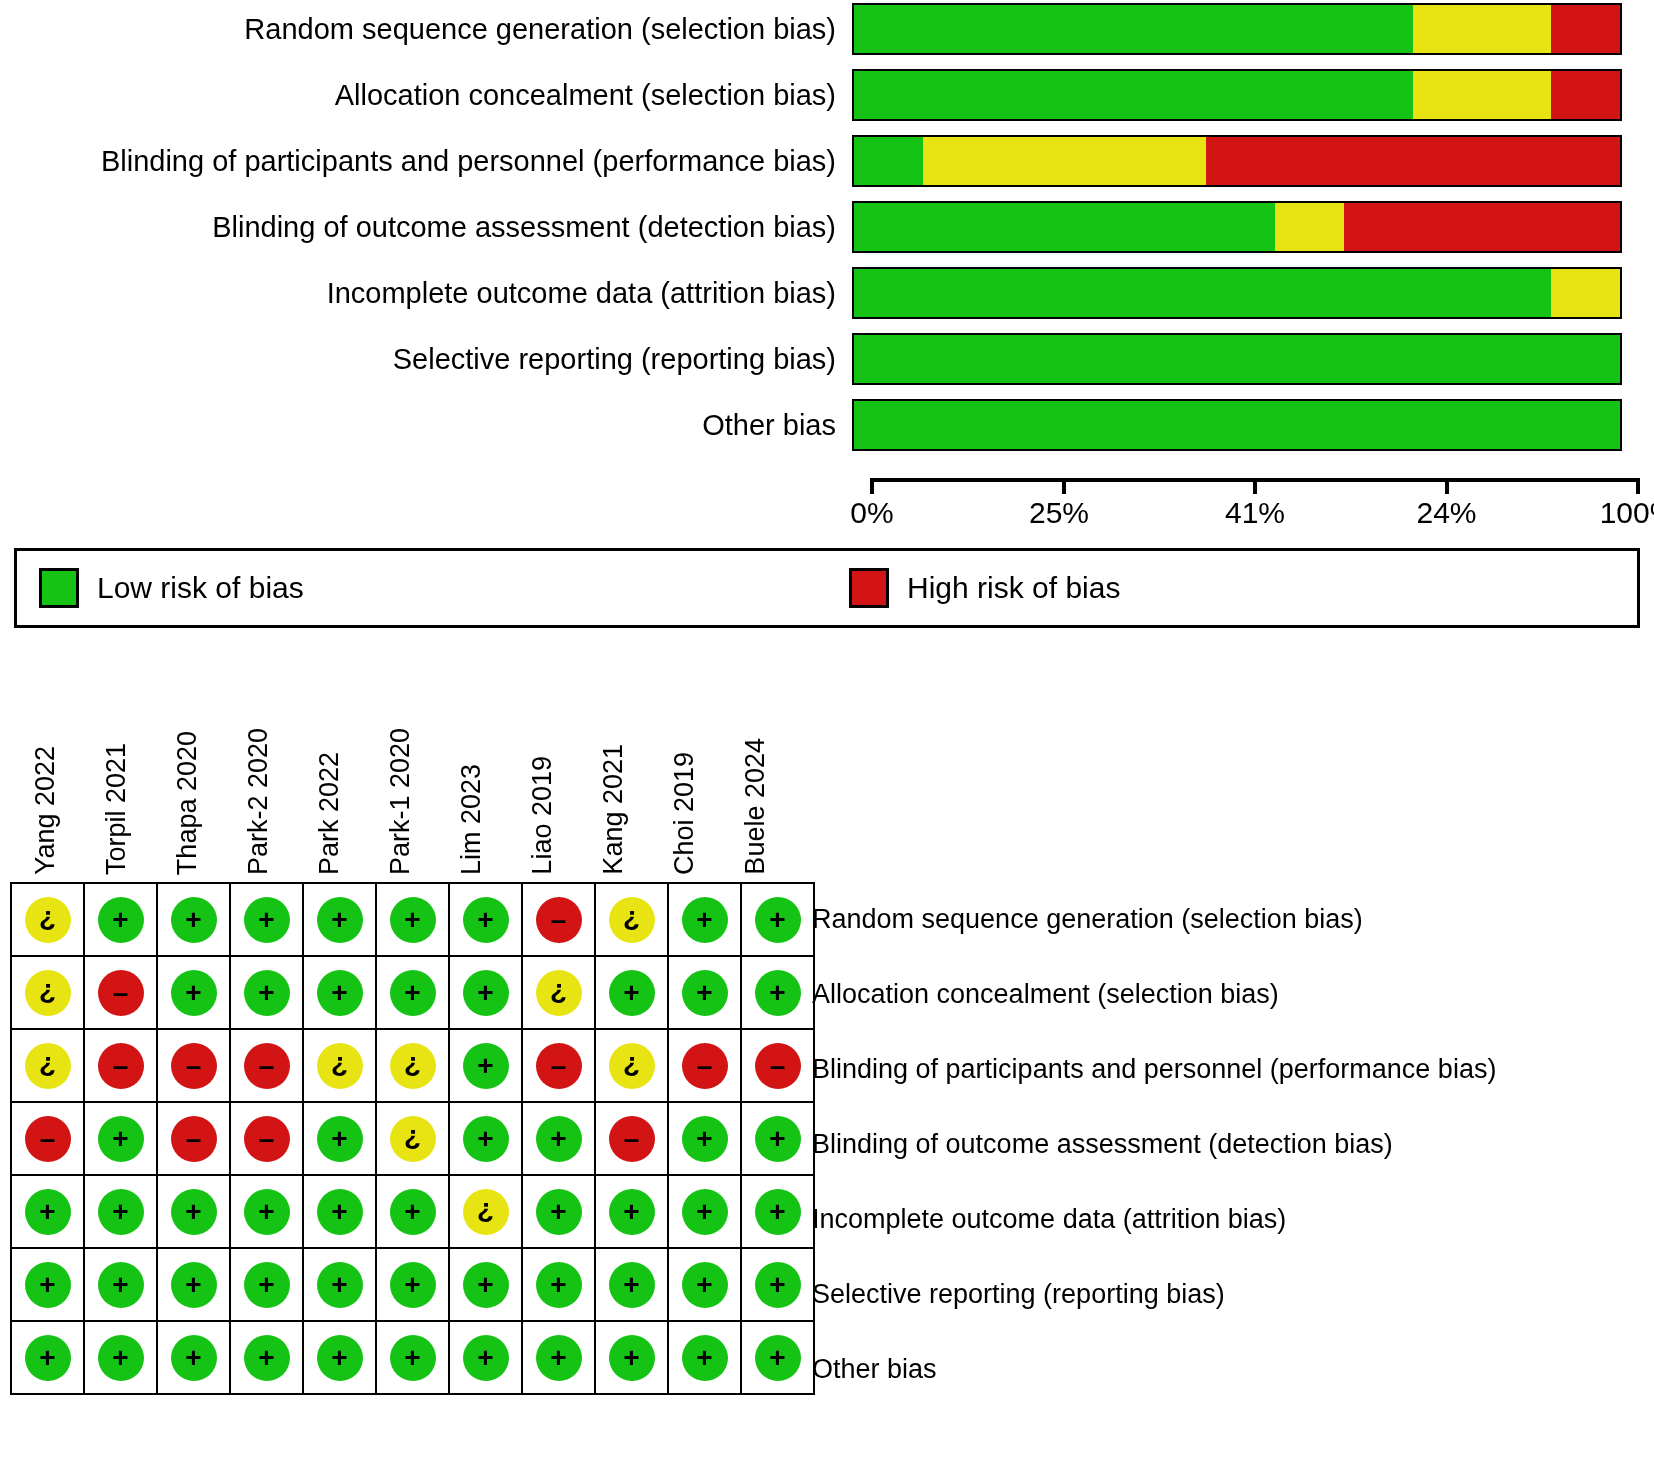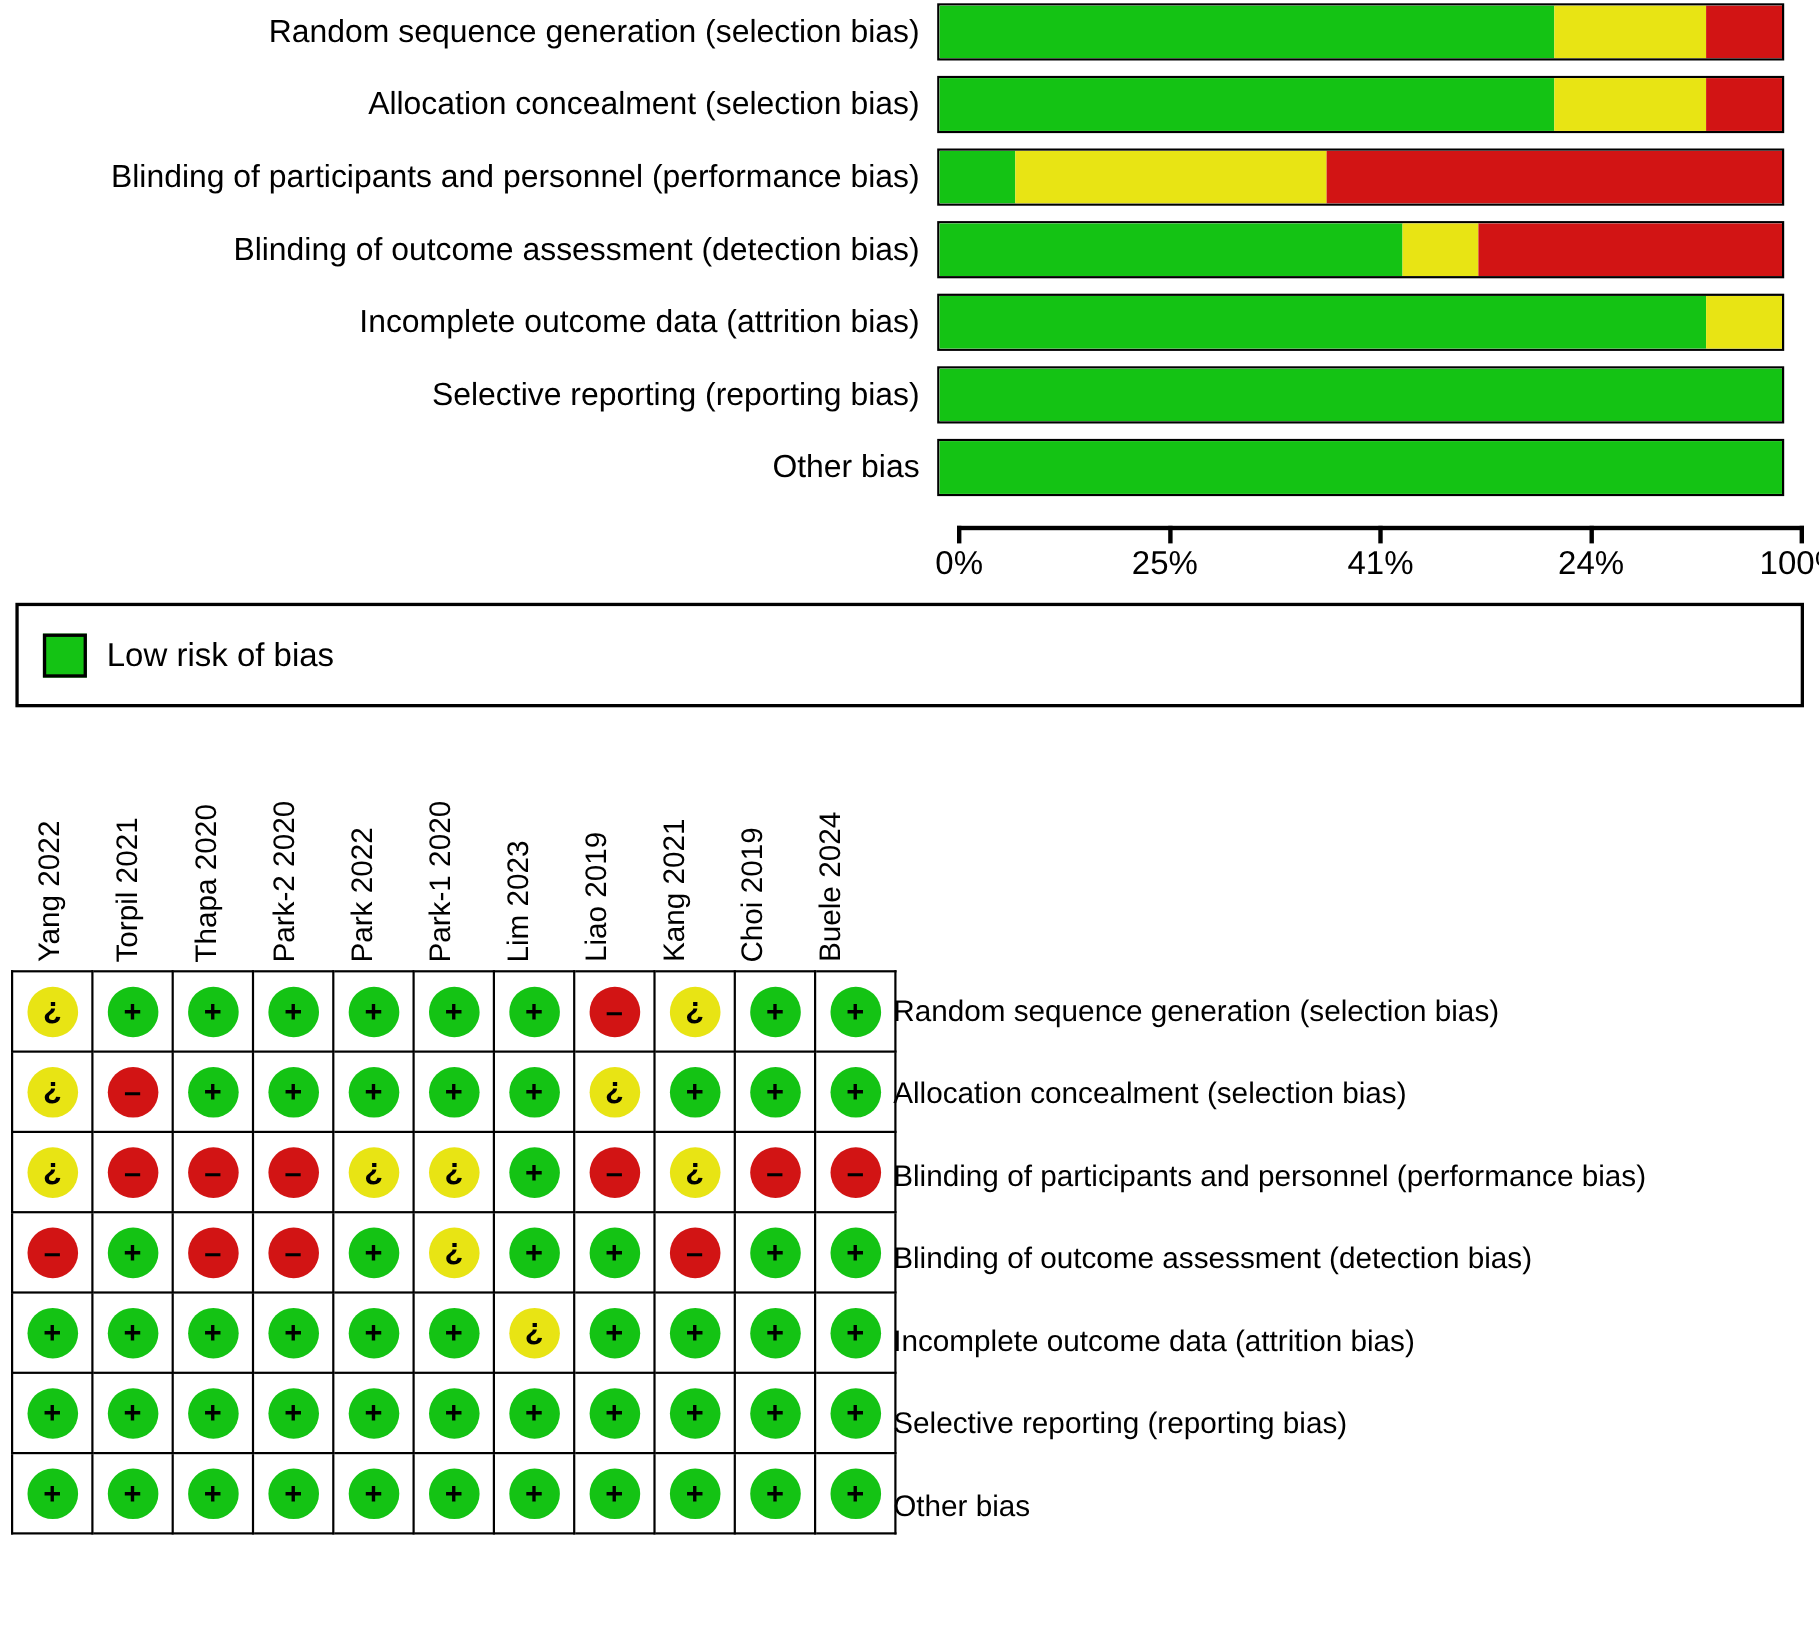--- a/index.html
+++ b/index.html
@@ -82,21 +82,21 @@
     transform: translateX(-50%);
     white-space: nowrap;
   }
 
   
   #legend {
     position: absolute;
     left: 14px;
     top: 548px;
     width: 1626px;
-    height: 95px;
+    height: 80px;
     border: 3px solid #000;
     box-sizing: border-box;
     display: flex;
     align-items: center;
   }
   .legend-item {
     display: flex;
     align-items: center;
     flex: 1 1 0;
     padding-left: 22px;
@@ -260,20 +260,24 @@
       <div class="tick" style="left: 766px;"></div>
       <div class="tick-label" style="left: 768px;">100%</div>
     </div>
 </div>
 
 <div id="legend">
     <div class="legend-item">
       <div class="legend-swatch" style="background: rgb(20, 195, 20);"></div>
       <div class="legend-text">Low risk of bias</div>
     </div>
+    <div class="legend-item">
+      <div class="legend-swatch" style="background: rgb(210, 20, 20);"></div>
+      <div class="legend-text">High risk of bias</div>
+    </div>
   </div>
 
 <div id="risk-grid">
   <div id="study-headers">
       <div class="study-header">
         <span>Yang 2022</span>
       </div>
       <div class="study-header">
         <span>Torpil 2021</span>
       </div>

